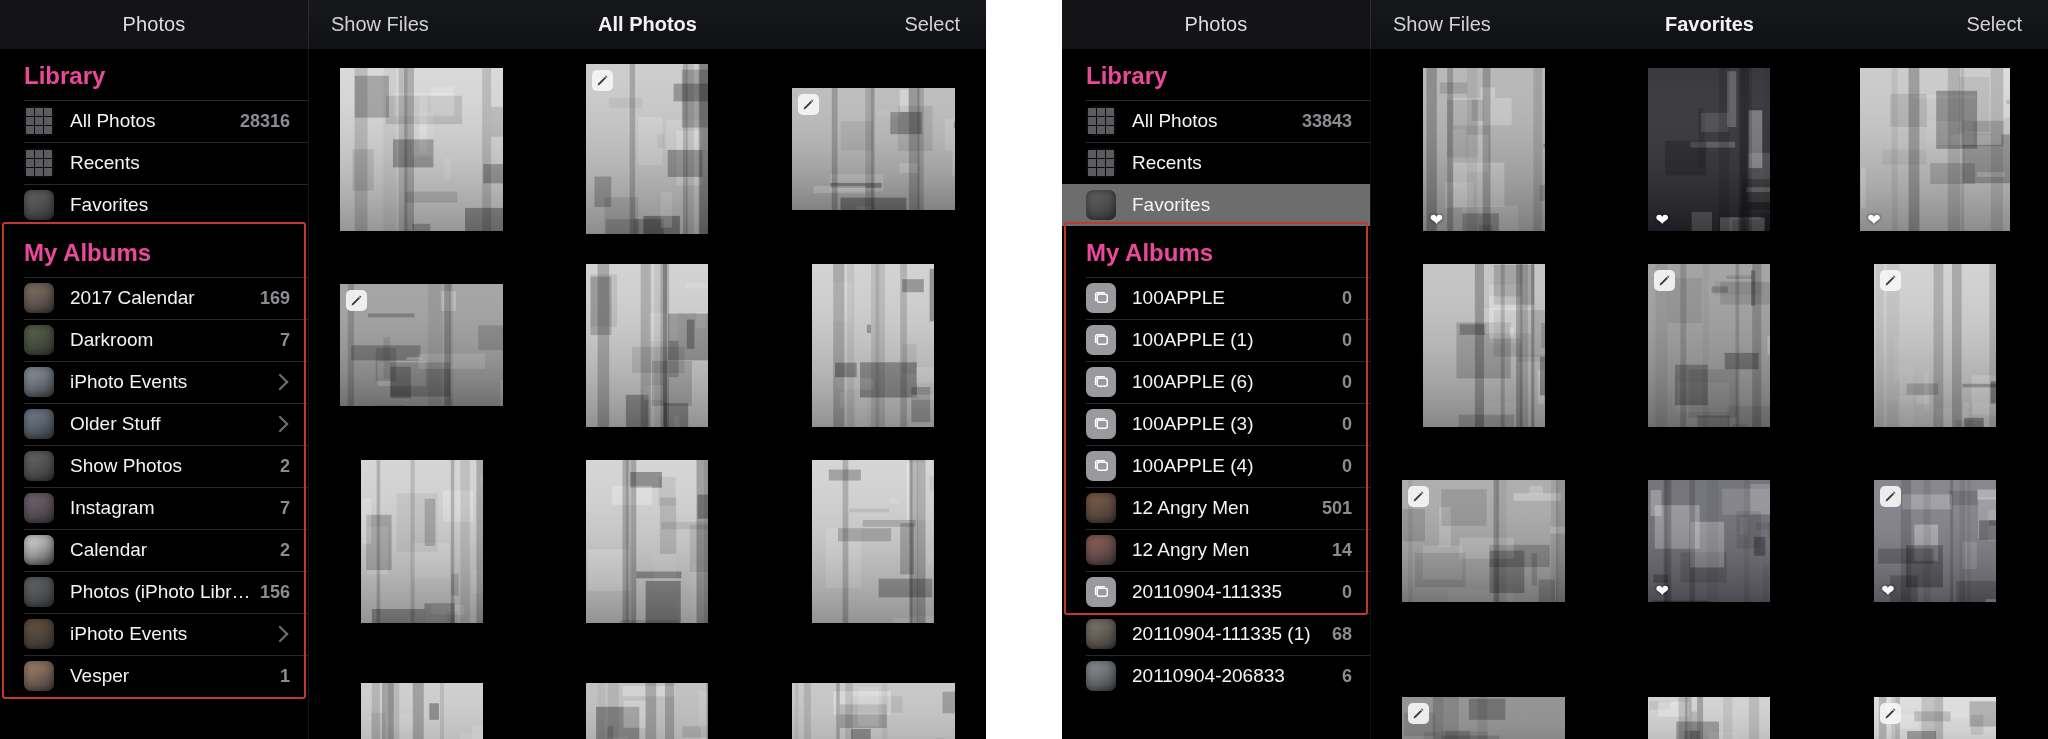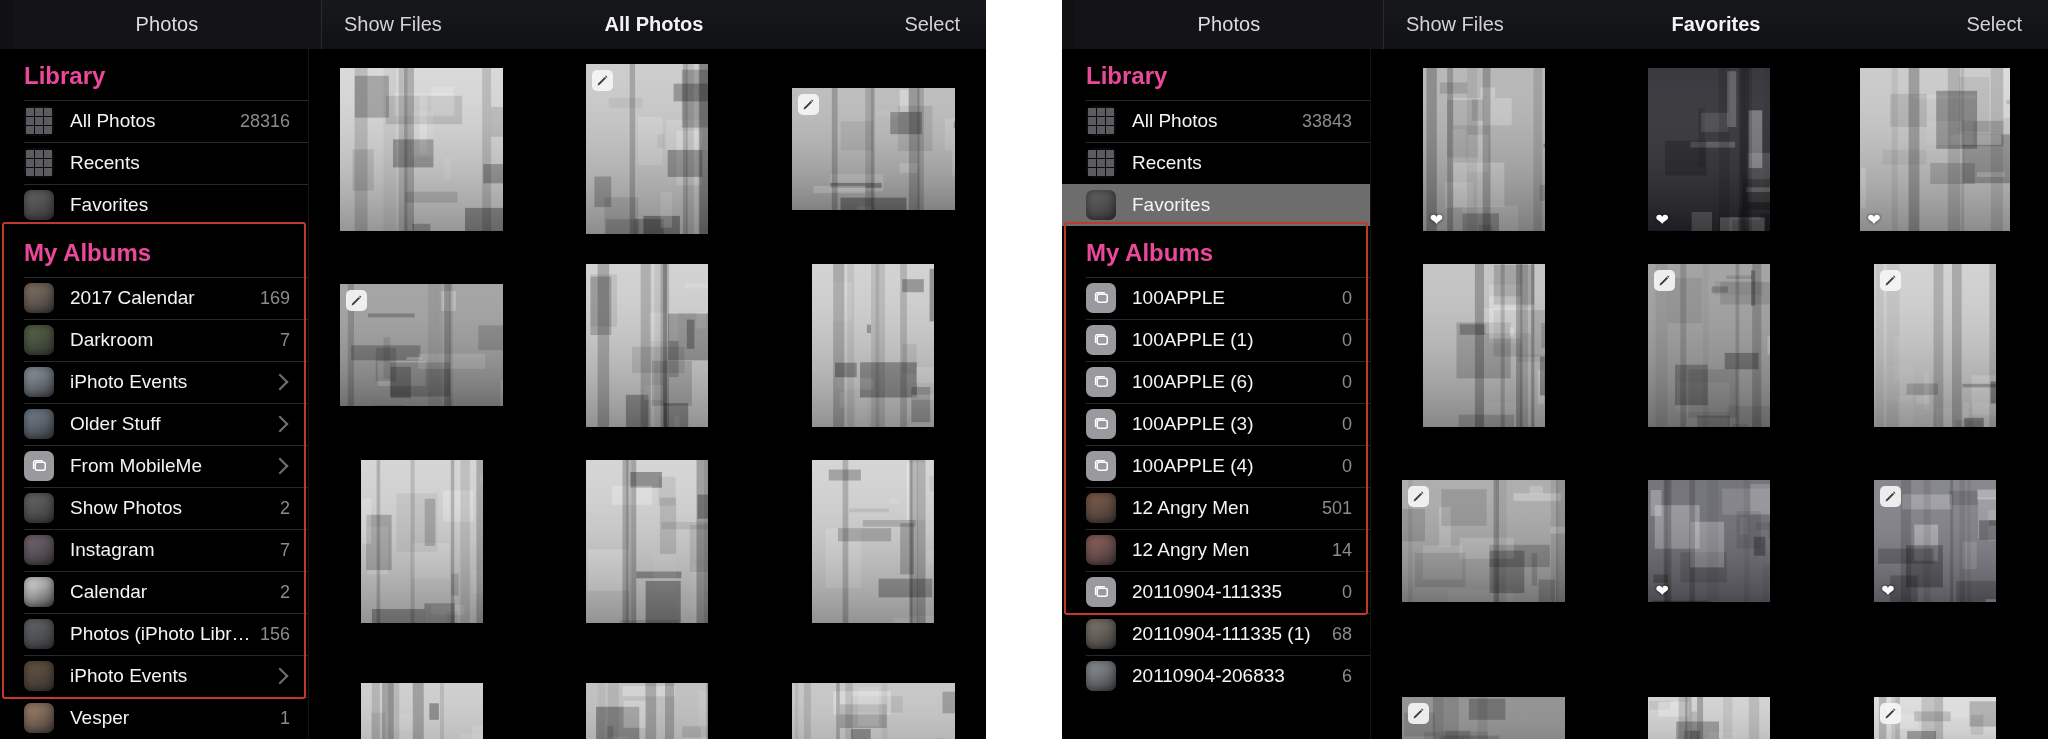--- a/index.html
+++ b/index.html
@@ -14,21 +14,21 @@
 
   
   .panel { position: relative; height: 739px; display: flex; flex-direction: column;
            background: #000; overflow: hidden; }
   .panel-left  { width: 986px; }
   .gap        { width: 76px; height: 739px; background: #ffffff; flex: 0 0 76px; }
   .panel-right { width: 986px; }
 
   
   .navbar { position: relative; height: 49px; flex: 0 0 49px; display: flex; align-items: center;
-            background: #111113; color: #d8d8da; padding-left: 13px; }
+            background: #111113; color: #d8d8da; }
   .nav-sidebar-zone { width: 309px; height: 49px; display: flex; align-items: center;
                       justify-content: center; background: #141416;
                       border-right: 1px solid rgba(255,255,255,0.10); }
   .nav-sidebar-title { font-size: 20px; color: #dedee0; letter-spacing: .1px; }
   .nav-detail-zone { flex: 1; height: 49px; position: relative; display: flex;
                      align-items: center; background: linear-gradient(180deg,#17181c 0%,#101114 100%); }
   .nav-back { position: absolute; left: 22px; font-size: 20px; color: #d2d2d4; }
   .nav-title { position: absolute; left: 0; right: 0; text-align: center;
                font-size: 20px; font-weight: bold; color: #f2f2f4; }
   .nav-action { position: absolute; right: 26px; font-size: 20px; color: #d2d2d4; }
@@ -46,21 +46,21 @@
   .row + .row::before, .row-first::before {
         content:""; position:absolute; top:0; left:24px; right:0; height:1px;
         background: rgba(255,255,255,0.16); }
   .row.selected { background: #6d6d6d; }
   .row.selected::before { background: transparent; }
   .thumb { width: 30px; height: 30px; border-radius: 7px; flex: 0 0 30px;
            margin-right: 16px; overflow: hidden; position: relative;
            background: #2b2b2d; }
   .row-label { font-size: 19px; color: #f4f4f6; white-space: nowrap;
                overflow: hidden; text-overflow: ellipsis; flex: 1; }
-  .row-count { font-size: 18px; color: #8b8b90; margin-left: 0; }
+  .row-count { font-size: 18px; color: #8b8b90; margin-left: 0; font-weight: bold; }
   .chev { width: 12px; height: 12px; border-right: 2px solid #6f6f74;
           border-top: 2px solid #6f6f74; transform: rotate(45deg); margin-right: 4px; }
 
   
   .ico-stack { background: #9a9a9e; display: flex; align-items: center; justify-content: center; }
   .ico-stack svg { width: 20px; height: 20px; display: block; }
 
   
   .ico-grid { background: #0a0a0c; display:grid; grid-template-columns: repeat(3,1fr);
               grid-template-rows: repeat(3,1fr); gap:1px; padding:2px; }
@@ -152,30 +152,20 @@
               <span class="thumb" style="background:linear-gradient(150deg,#9aa4ae 0%, #2d2d30 120%);box-shadow:inset 0 0 10px rgba(0,0,0,.55)"></span>
               <span class="row-label">iPhoto Events</span>
               <span class="chev"></span>
             </div>
             <div class="row">
               <span class="thumb" style="background:linear-gradient(150deg,#7d8b99 0%, #2d2d30 120%);box-shadow:inset 0 0 10px rgba(0,0,0,.55)"></span>
               <span class="row-label">Older Stuff</span>
               <span class="chev"></span>
             </div>
             <div class="row">
-              <span class="thumb ico-stack">
-                <svg viewBox="0 0 24 24" fill="none" stroke="#fff" stroke-width="1.8">
-                  <rect x="7.5" y="7.5" width="12" height="9.5" rx="2.4"></rect>
-                  <path d="M5.5 15.5V8.2a2.4 2.4 0 0 1 2.4-2.4h8.6"></path>
-                </svg>
-              </span>
-              <span class="row-label">From MobileMe</span>
-              <span class="chev"></span>
-            </div>
-            <div class="row">
               <span class="thumb" style="background:linear-gradient(150deg,#6e6e6e 0%, #2d2d30 120%);box-shadow:inset 0 0 10px rgba(0,0,0,.55)"></span>
               <span class="row-label">Show Photos</span>
               <span class="row-count">2</span>
             </div>
             <div class="row">
               <span class="thumb" style="background:linear-gradient(150deg,#7e6e78 0%, #2d2d30 120%);box-shadow:inset 0 0 10px rgba(0,0,0,.55)"></span>
               <span class="row-label">Instagram</span>
               <span class="row-count">7</span>
             </div>
             <div class="row">

